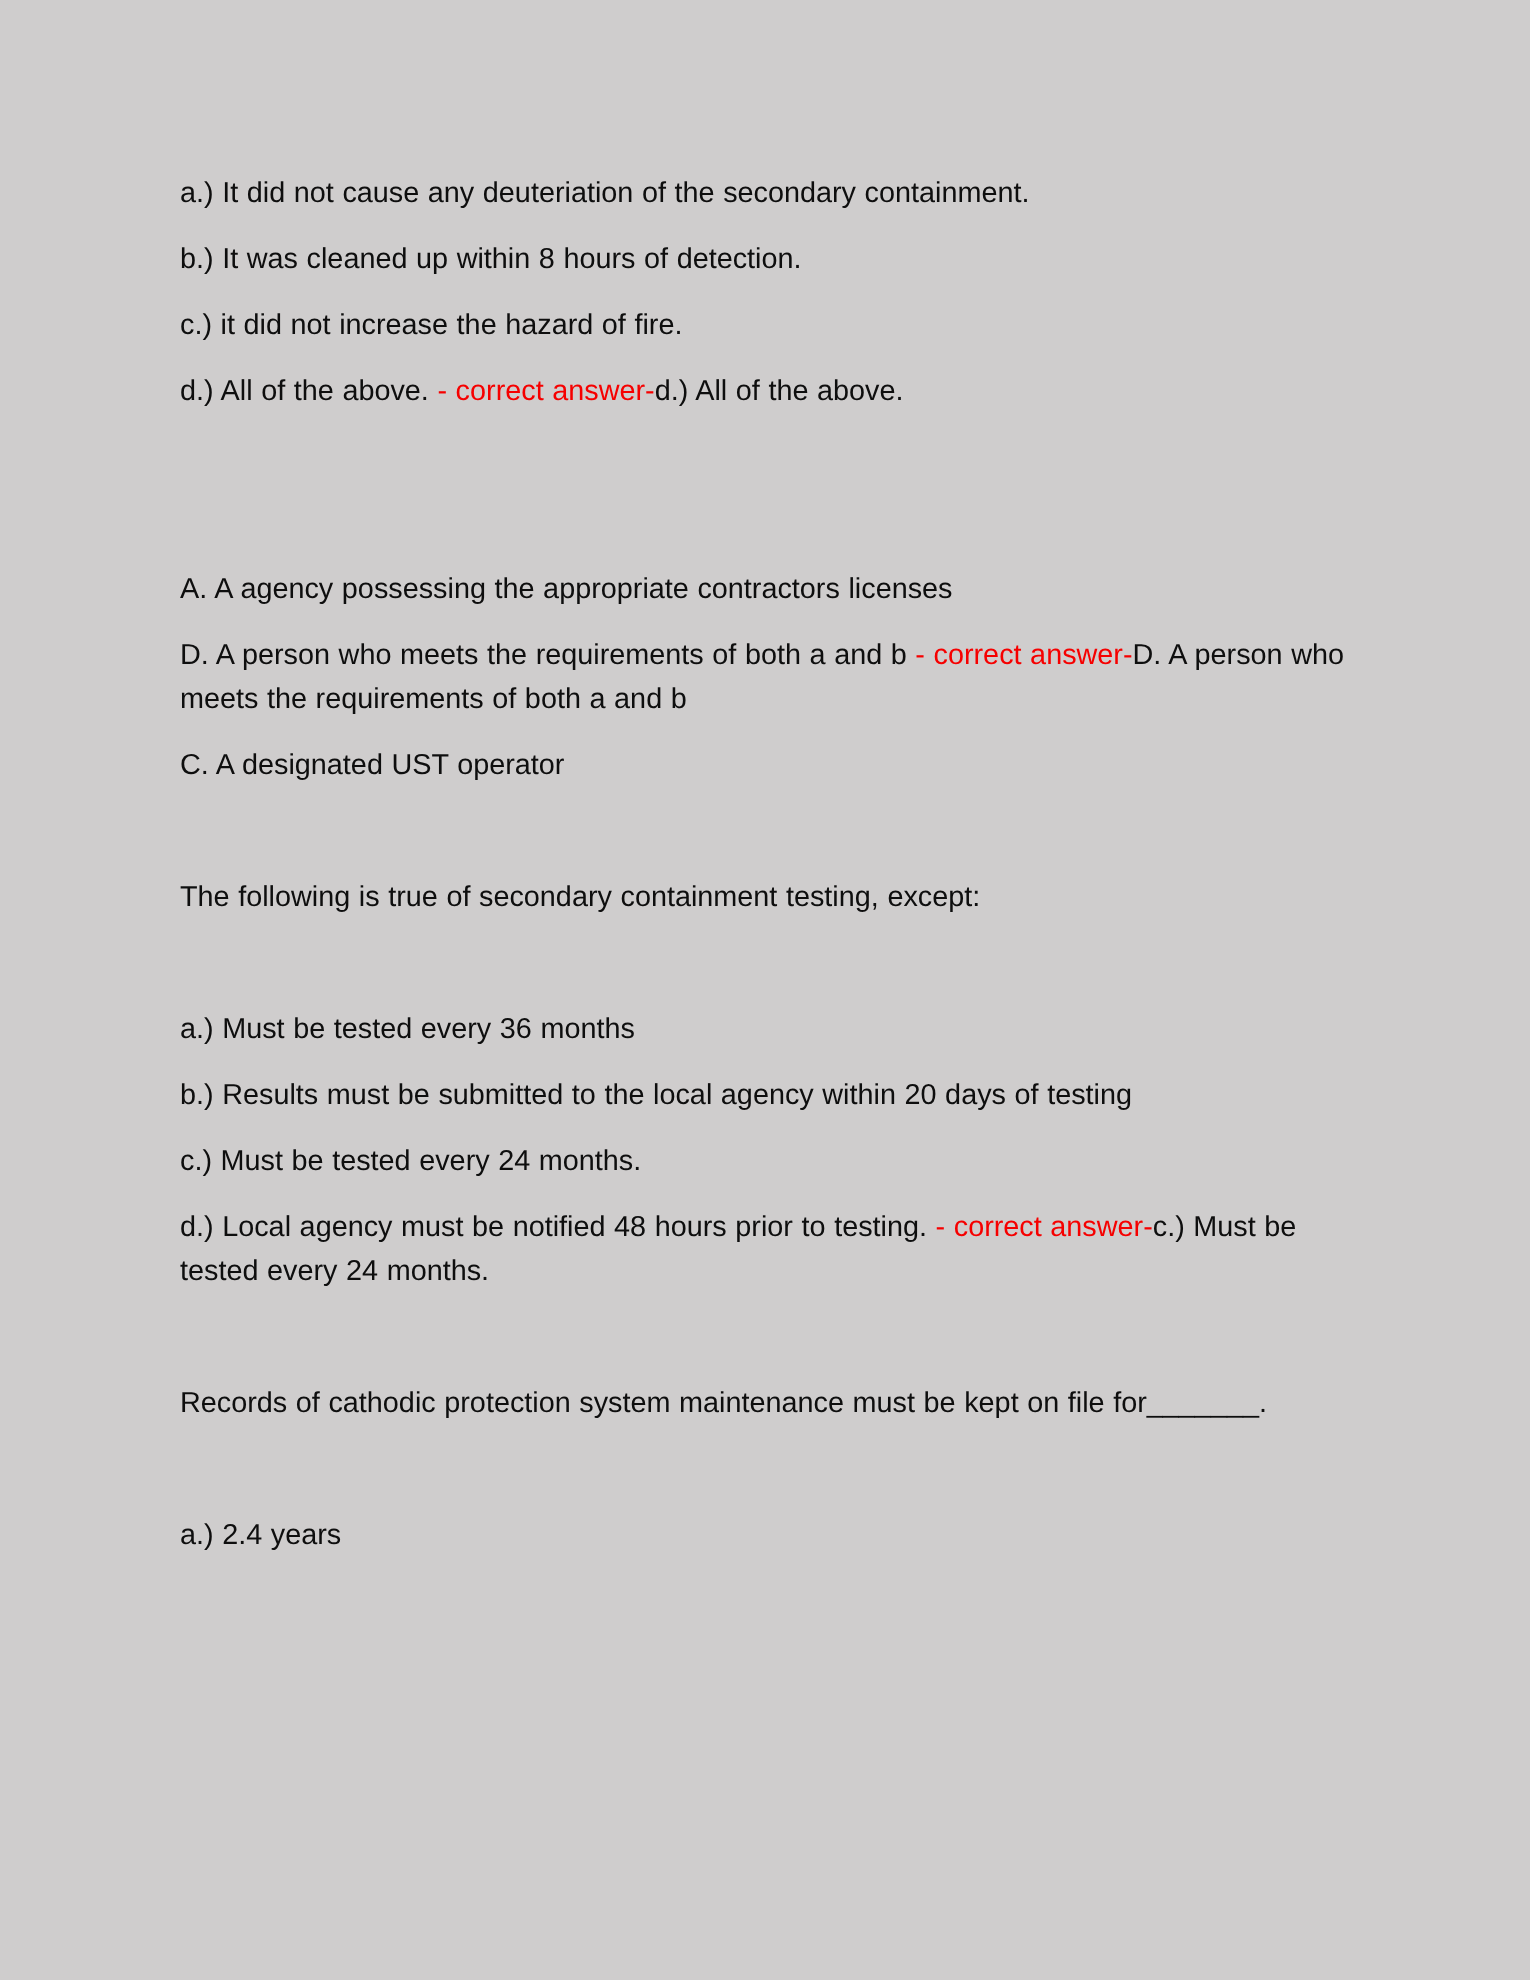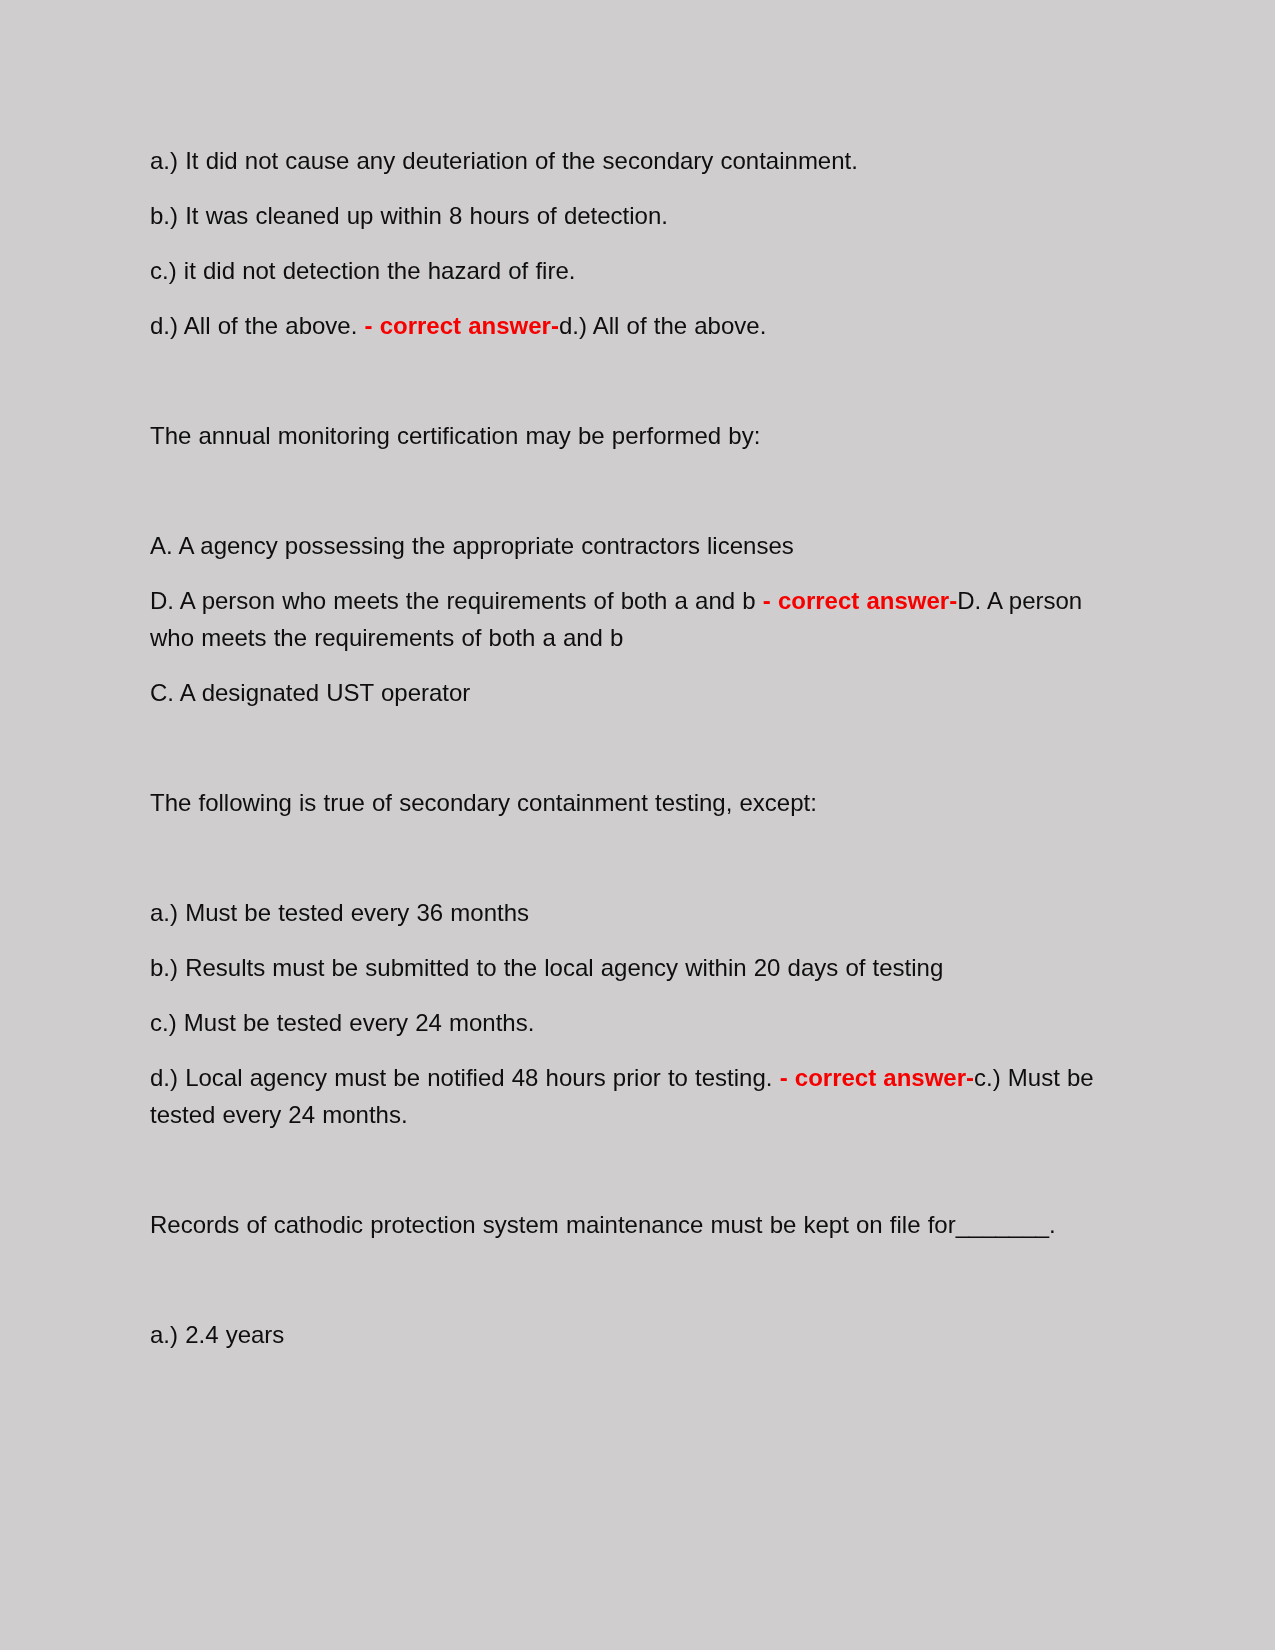--- a/index.html
+++ b/index.html
@@ -22,37 +22,36 @@
   }
   .para {
     margin: 0 0 18px 0;
     word-spacing: 0.02em;
   }
   .para.blank {
     min-height: 37px;
   }
   .red {
     color: var(--answer-red, #f60000);
-    font-weight: 700;
+    font-weight: 400;
   }
 </style>
 </head>
 <body>
 
 <div class="page">
 
   <p class="para">a.) It did not cause any deuteriation of the secondary containment.</p>
   <p class="para">b.) It was cleaned up within 8 hours of detection.</p>
-  <p class="para">c.) it did not detection the hazard of fire.</p>
+  <p class="para">c.) it did not increase the hazard of fire.</p>
 
   <p class="para"><span>d.) All of the above. </span><span class="red">- correct answer-</span><span>d.) All of the above.</span></p>
 
   <p class="para blank"></p>
 
-  <p class="para">The annual monitoring certification may be performed by:</p>
 
   <p class="para blank"></p>
 
   <p class="para">A. A agency possessing the appropriate contractors licenses</p>
   <p class="para"><span>D. A person who meets the requirements of both a and b </span><span class="red">- correct answer-</span><span>D. A person who meets the requirements of both a and b</span></p>
 
   <p class="para">C. A designated UST operator</p>
 
   <p class="para blank"></p>
 

